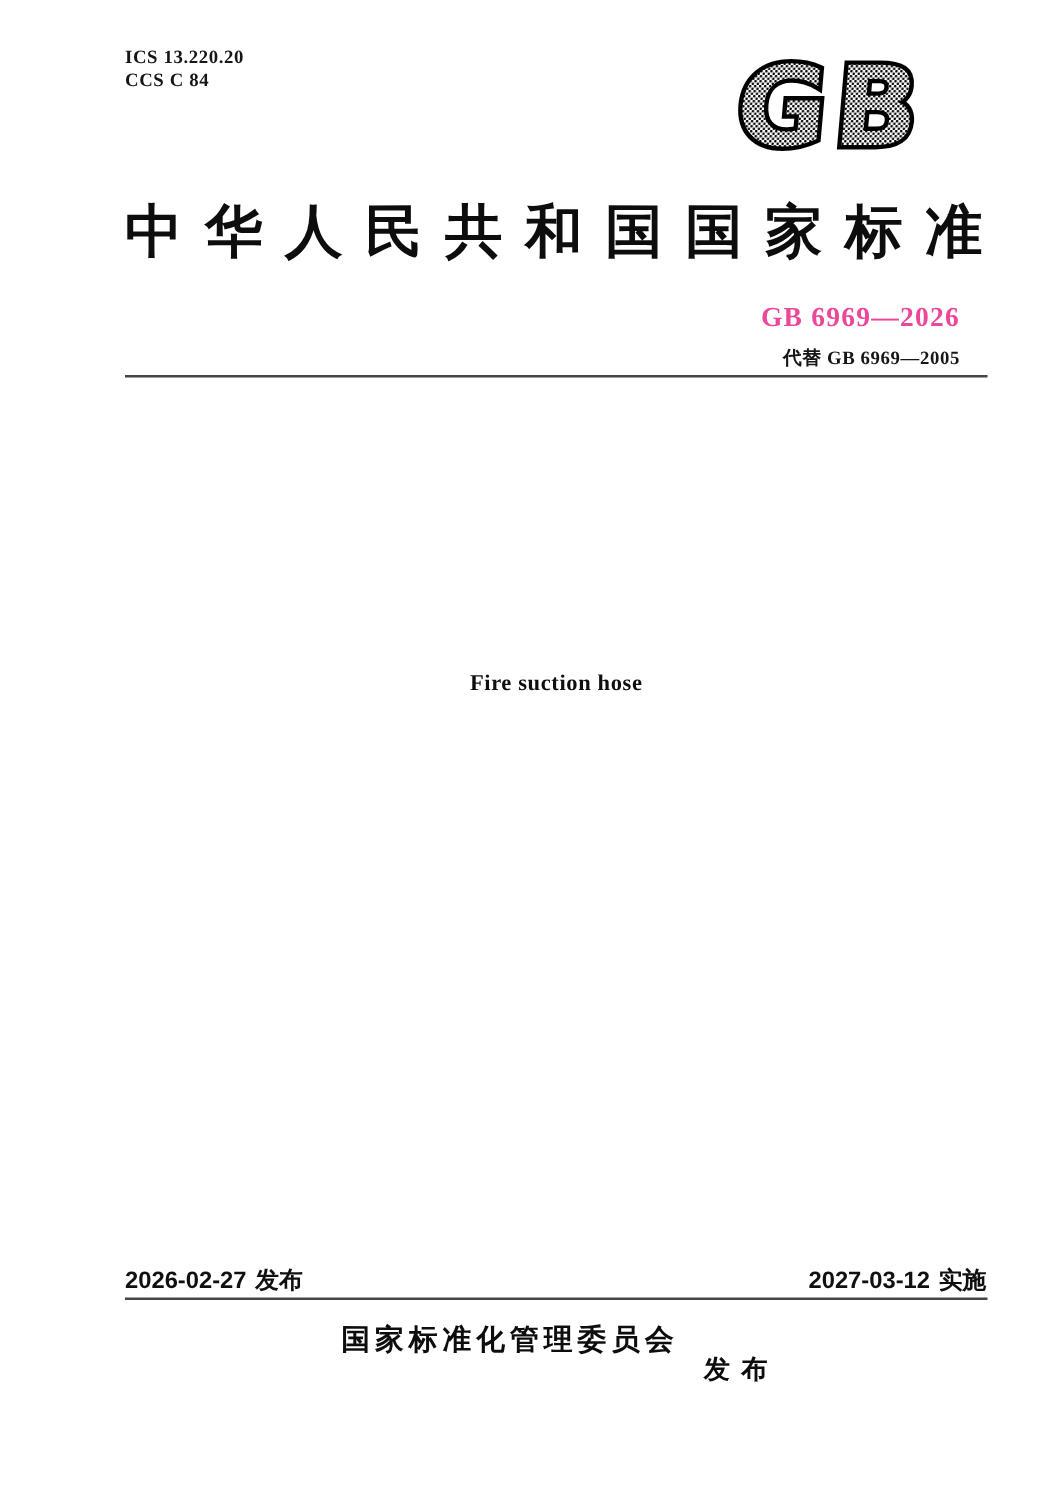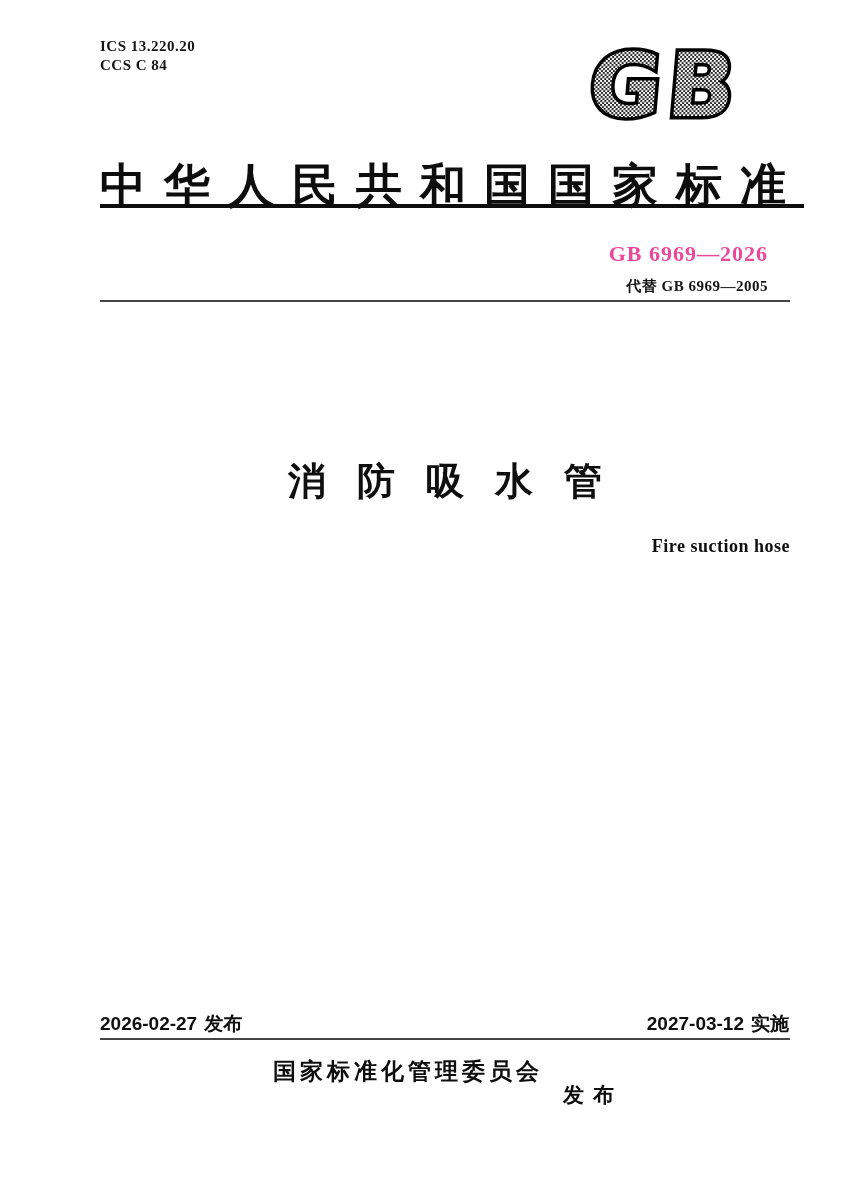--- a/index.html
+++ b/index.html
@@ -32,21 +32,20 @@
 
   
   .national-title {
     left: 100px; top: 155px;
     font-size: 46px;
     font-weight: bold;
     letter-spacing: 18px;
     white-space: nowrap;
     color: #0d0d0d;
     font-family: "Liberation Serif", "DejaVu Serif", serif;
-    text-decoration: underline;
   }
 
   
   .std-number-block { right: 82px; top: 241px; text-align: right; }
   .std-number {
     font-size: 22px;
     font-weight: bold;
     letter-spacing: 1px;
     color: #ec4899;
     font-family: "Liberation Serif", "DejaVu Serif", serif;
@@ -76,21 +75,21 @@
     letter-spacing: 31px;
     white-space: nowrap;
     color: #0f0f0f;
     font-family: "Liberation Sans", "DejaVu Sans", sans-serif;
   }
 
   
   .title-en {
     left: 100px; top: 536px;
     width: 690px;
-    text-align: right;
+    text-align: center;
     font-size: 18px;
     font-weight: bold;
     letter-spacing: 0.5px;
     color: #0f0f0f;
   }
 
   
   .date-line {
     top: 1011px;
     font-size: 19px;
@@ -151,21 +150,20 @@
 
   <div class="abs national-title">中华人民共和国国家标准</div>
 
   <div class="abs std-number-block">
     <div class="std-number">GB 6969—2026</div>
     <div class="replaces-note">代替 GB 6969—2005</div>
   </div>
 
   <div class="abs rule rule-top"></div>
 
-  <div class="abs title-cn">消防吸水管</div>
 
   <div class="abs title-en">Fire suction hose</div>
 
   <div class="abs date-line date-issue">
     <span>2026-02-27</span><span class="cn-label">发布</span>
   </div>
 
   <div class="abs date-line date-impl">
     <span>2027-03-12</span><span class="cn-label">实施</span>
   </div>

